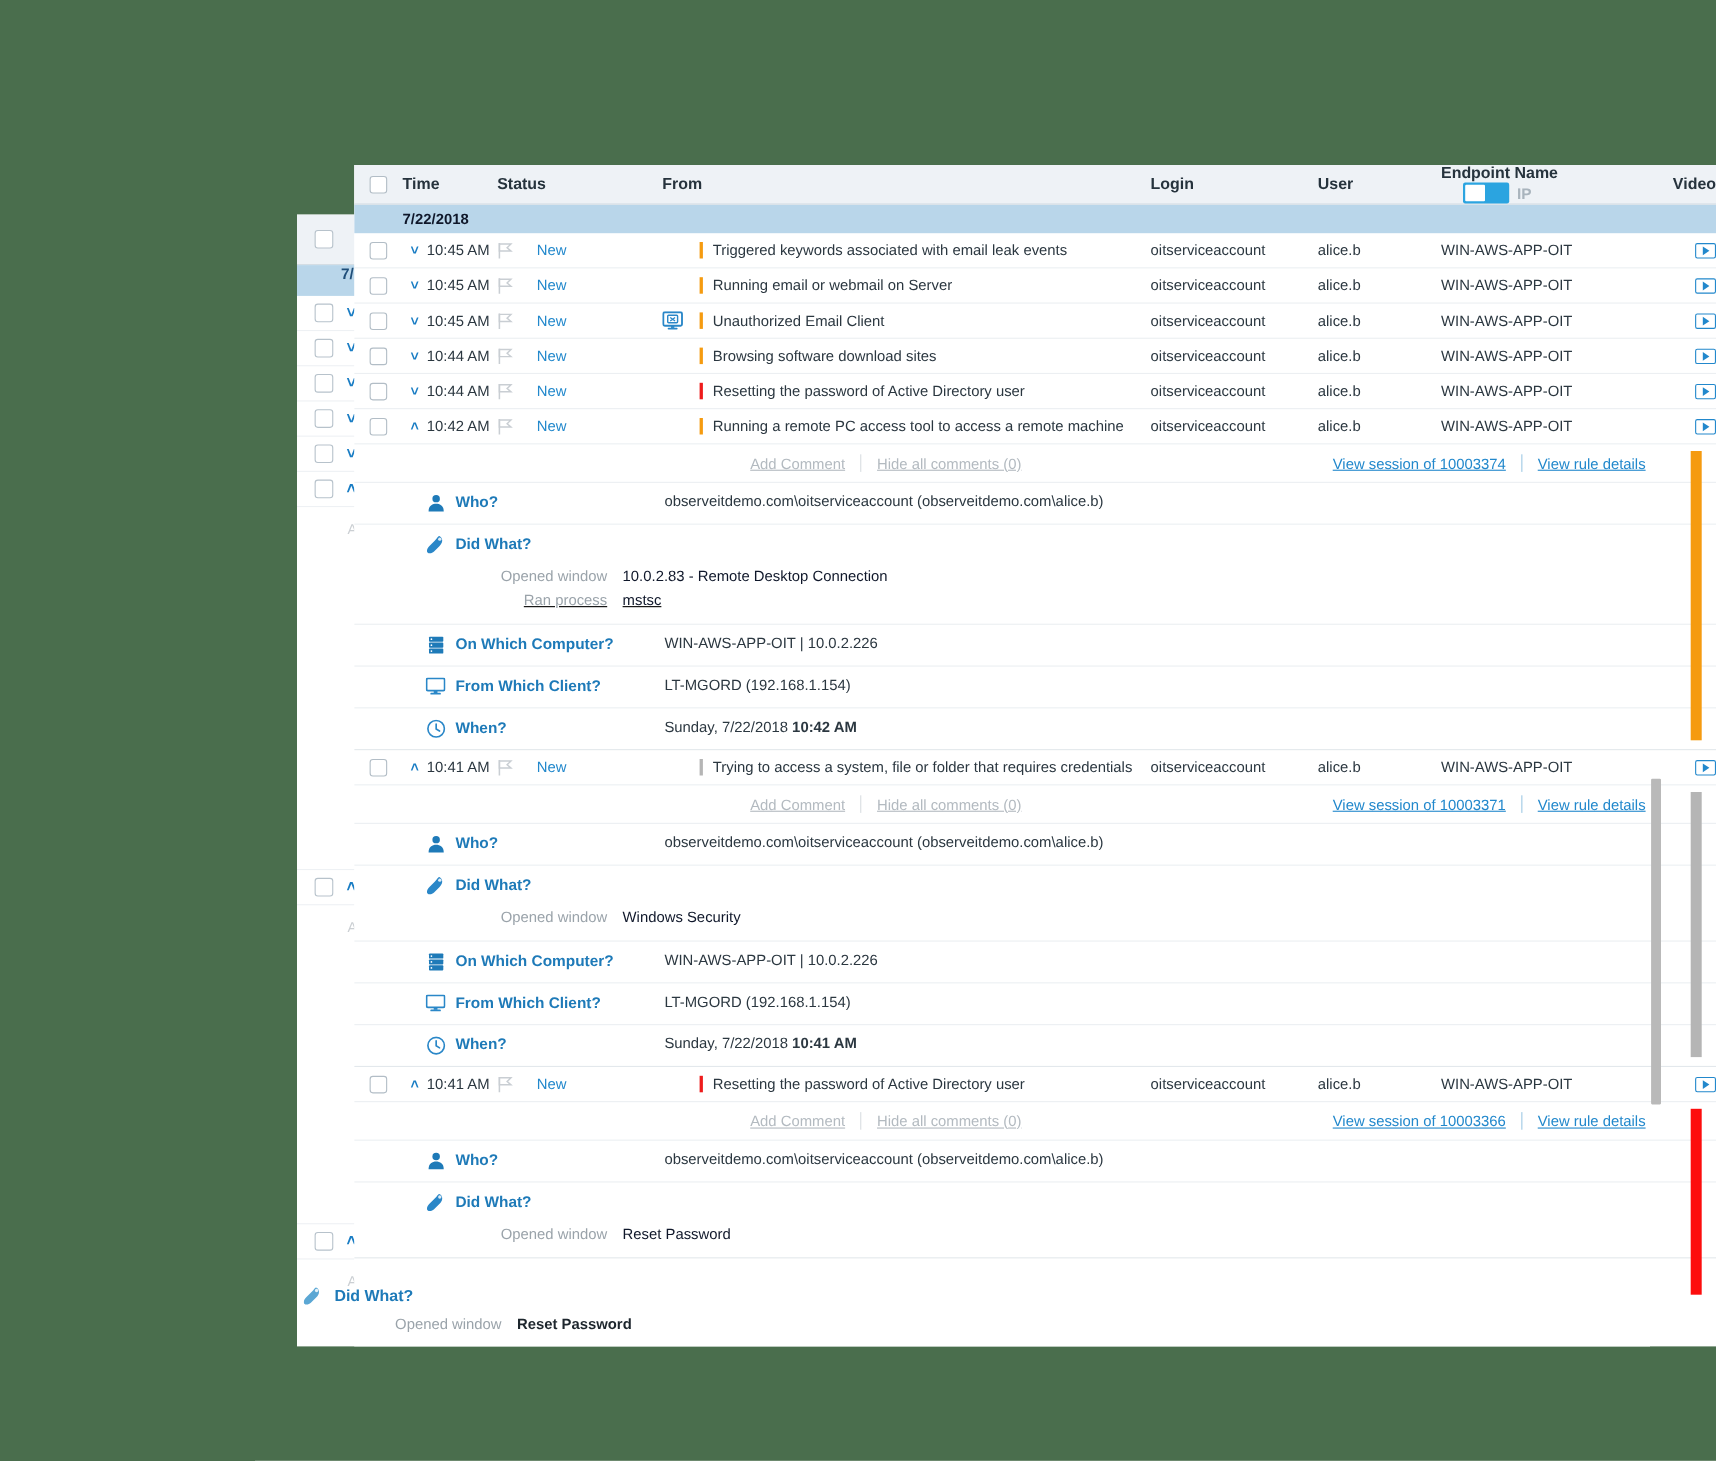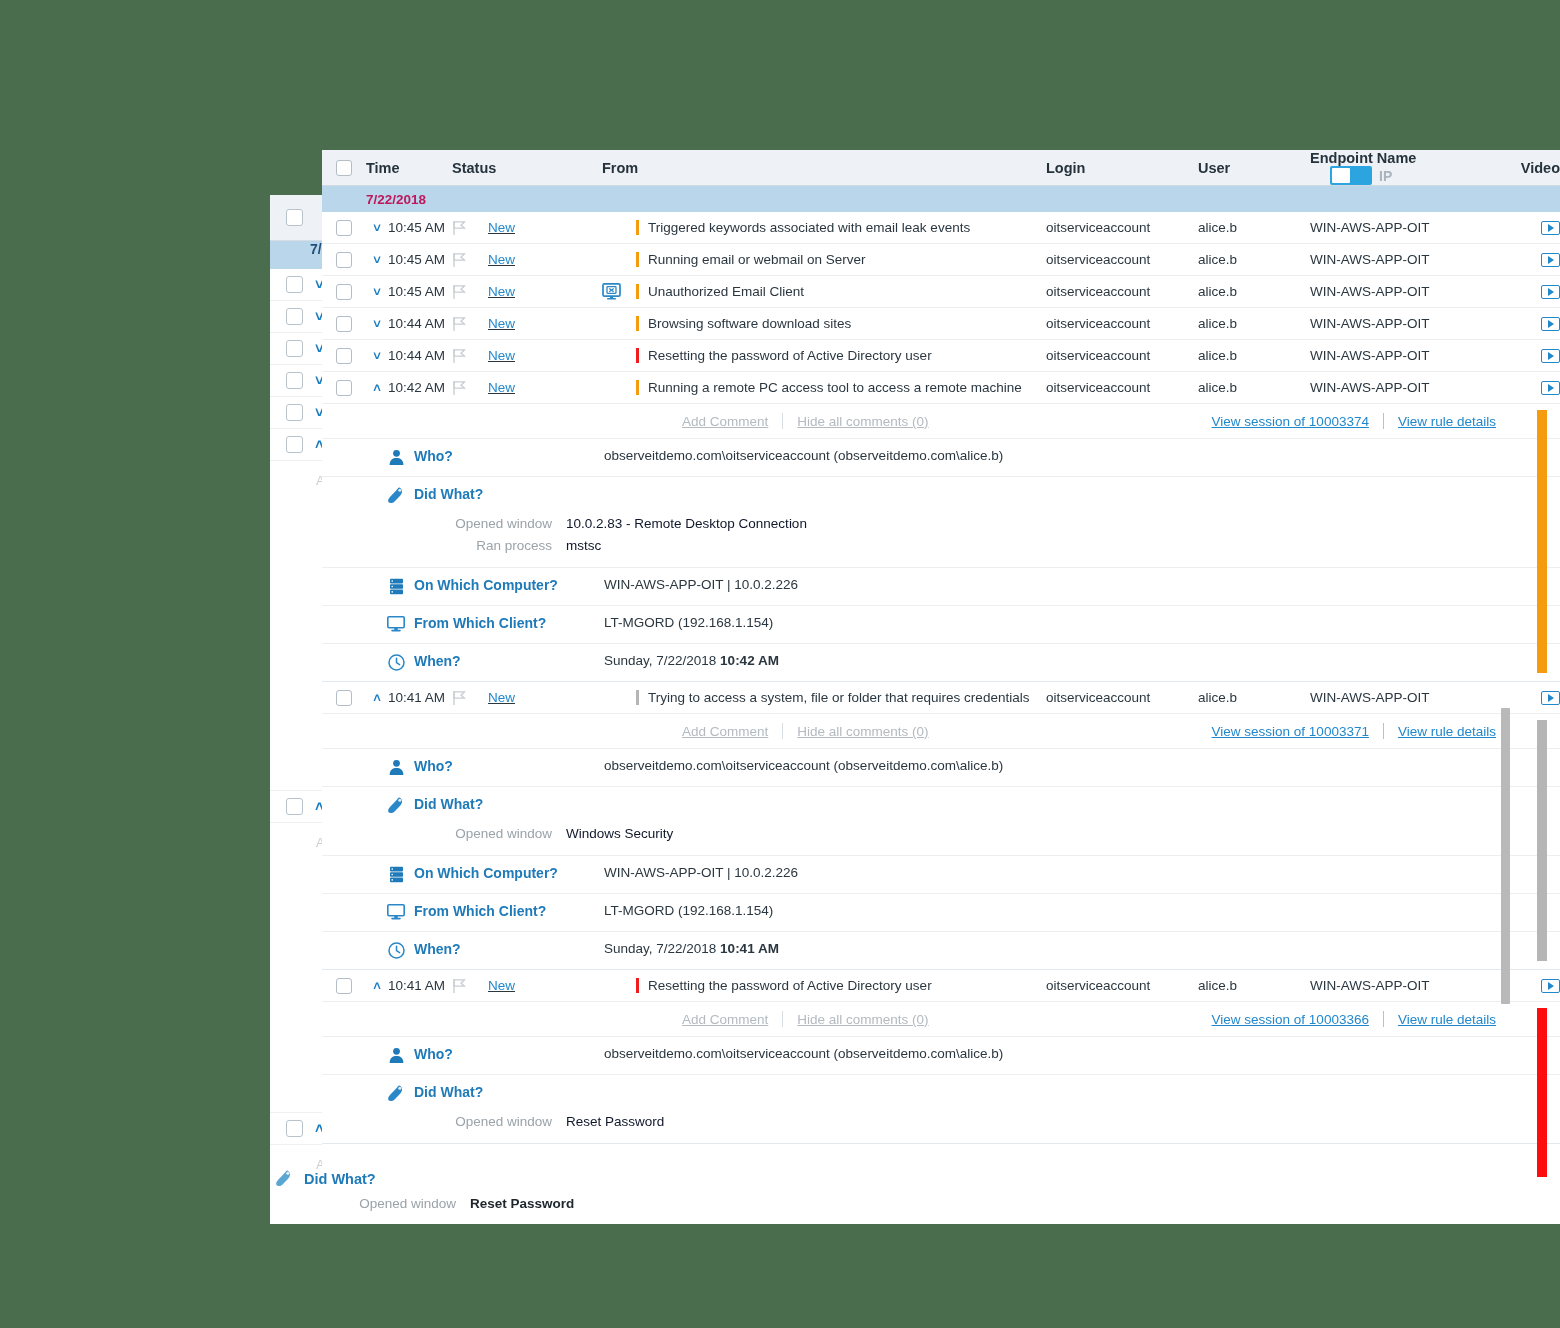--- a/index.html
+++ b/index.html
@@ -78,37 +78,37 @@
   }
   .toggle .knob{
     position:absolute;left:2px;top:2px;width:18px;height:15px;
     background:#fff;border-radius:1px;
   }
   .ip-lbl{ color:#a9b4bd; font-weight:bold; font-size:14px;}
 
   
   .date-row{
     height:26px;background:#b9d6ea;display:flex;align-items:center;
-    color:#be185d;font-size:13.5px;font-weight:bold;
+    color:#0f172a;font-size:13.5px;font-weight:bold;
   }
   .date-row span{ margin-left:44px; }
 
   
   .arow{
     height:32px;display:flex;align-items:center;
     border-bottom:1px solid #eceff2;font-size:13.5px;color:#2b3740;
   }
   .chev{
     width:22px;text-align:center;color:#1a7dc4;font-size:13px;font-weight:bold;
     cursor:pointer; user-select:none;
   }
   .time{ color:#2b3740; font-size:13.5px; }
   .flag{ width:26px; display:flex; align-items:center; }
   .status-new{ color:#2288cc; font-size:13.5px; cursor:pointer;}
-  .statuscell{ display:flex; align-items:center; gap:10px;text-decoration:underline; }
+  .statuscell{ display:flex; align-items:center; gap:10px; }
   .alertcell{ display:flex; align-items:center; gap:0; }
   .sev{ width:3px;height:15px;flex:0 0 auto;margin-right:9px; }
   .sev.orange{ background:#f59b10; }
   .sev.red{ background:#ee1c1c; }
   .monicon{ width:34px; display:flex; align-items:center; justify-content:flex-start;}
   .videobtn{
     width:19px;height:14px;border:1.6px solid #2288cc;border-radius:2px;
     display:flex;align-items:center;justify-content:center;cursor:pointer;
   }
   .videobtn .tri{
@@ -485,21 +485,21 @@
             <circle cx="11.8" cy="3.2" r="1.5" fill="#fff" opacity="0.85"></circle>
           </svg>
       </div>
       <div style="display:flex;flex-direction:column;">
         <div class="dlabel">Did What?</div>
         <div class="didwhat-body" style="margin-top:12px;">
           <div class="sub-pair">
             <span class="sub-key">Opened window</span>
             <span class="sub-val">10.0.2.83 - Remote Desktop Connection</span>
           </div>
-          <div class="sub-pair" style="margin-top:7px;">
+          <div class="sub-pair" style="margin-top:7px;text-decoration:underline;">
             <span class="sub-key">Ran process</span>
             <span class="sub-val">mstsc</span>
           </div>
         </div>
       </div>
     </div>
 
     <div class="drow">
       <div class="dicon">
         <svg width="15" height="17" viewBox="0 0 15 17">

